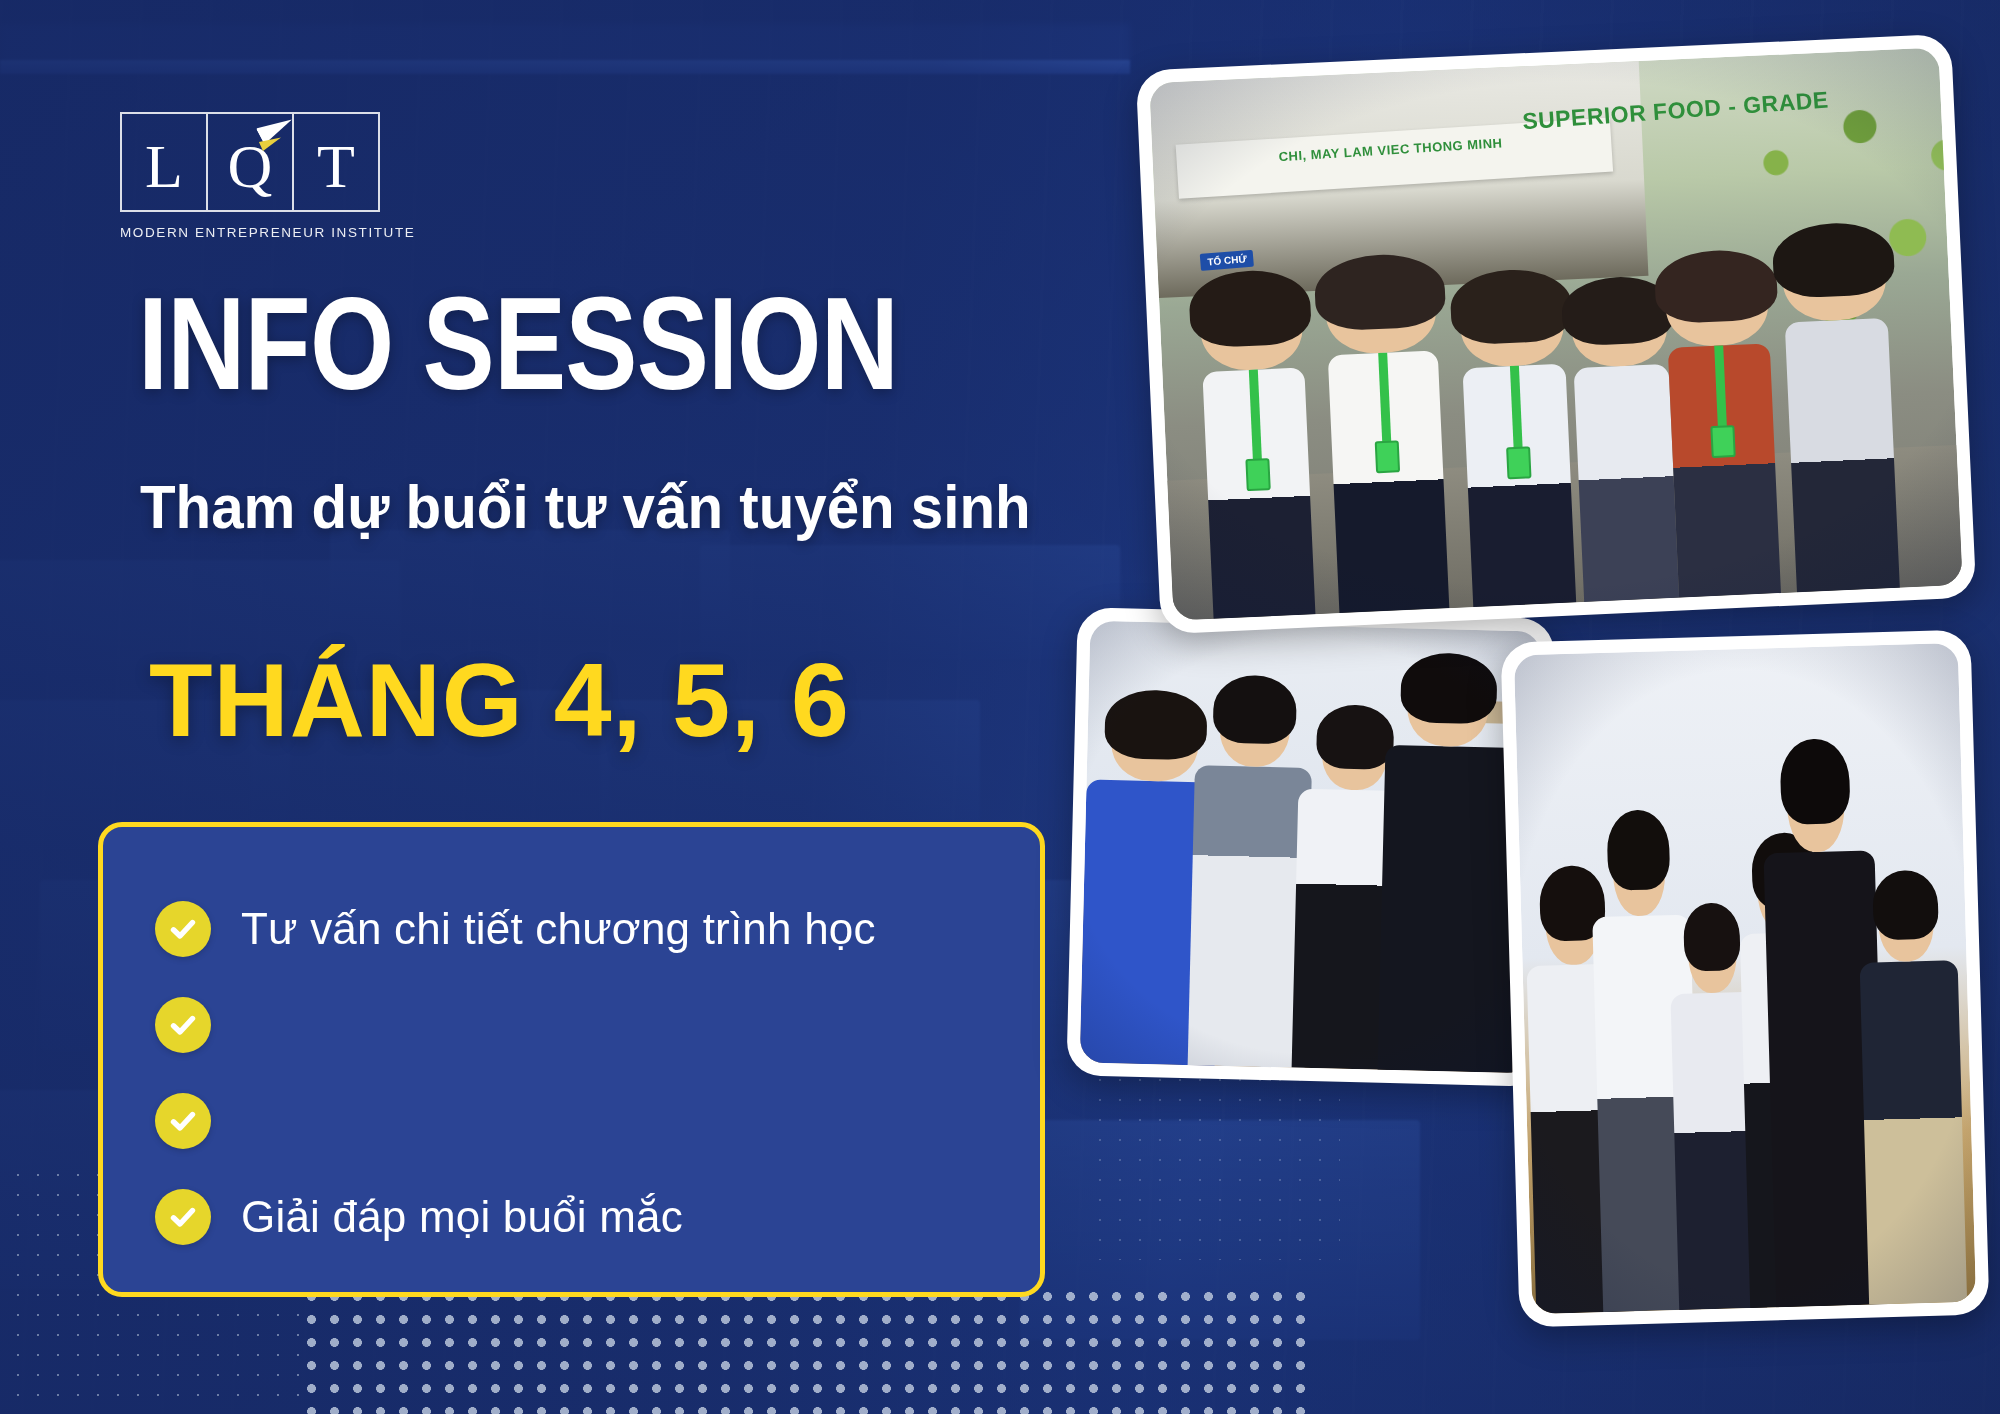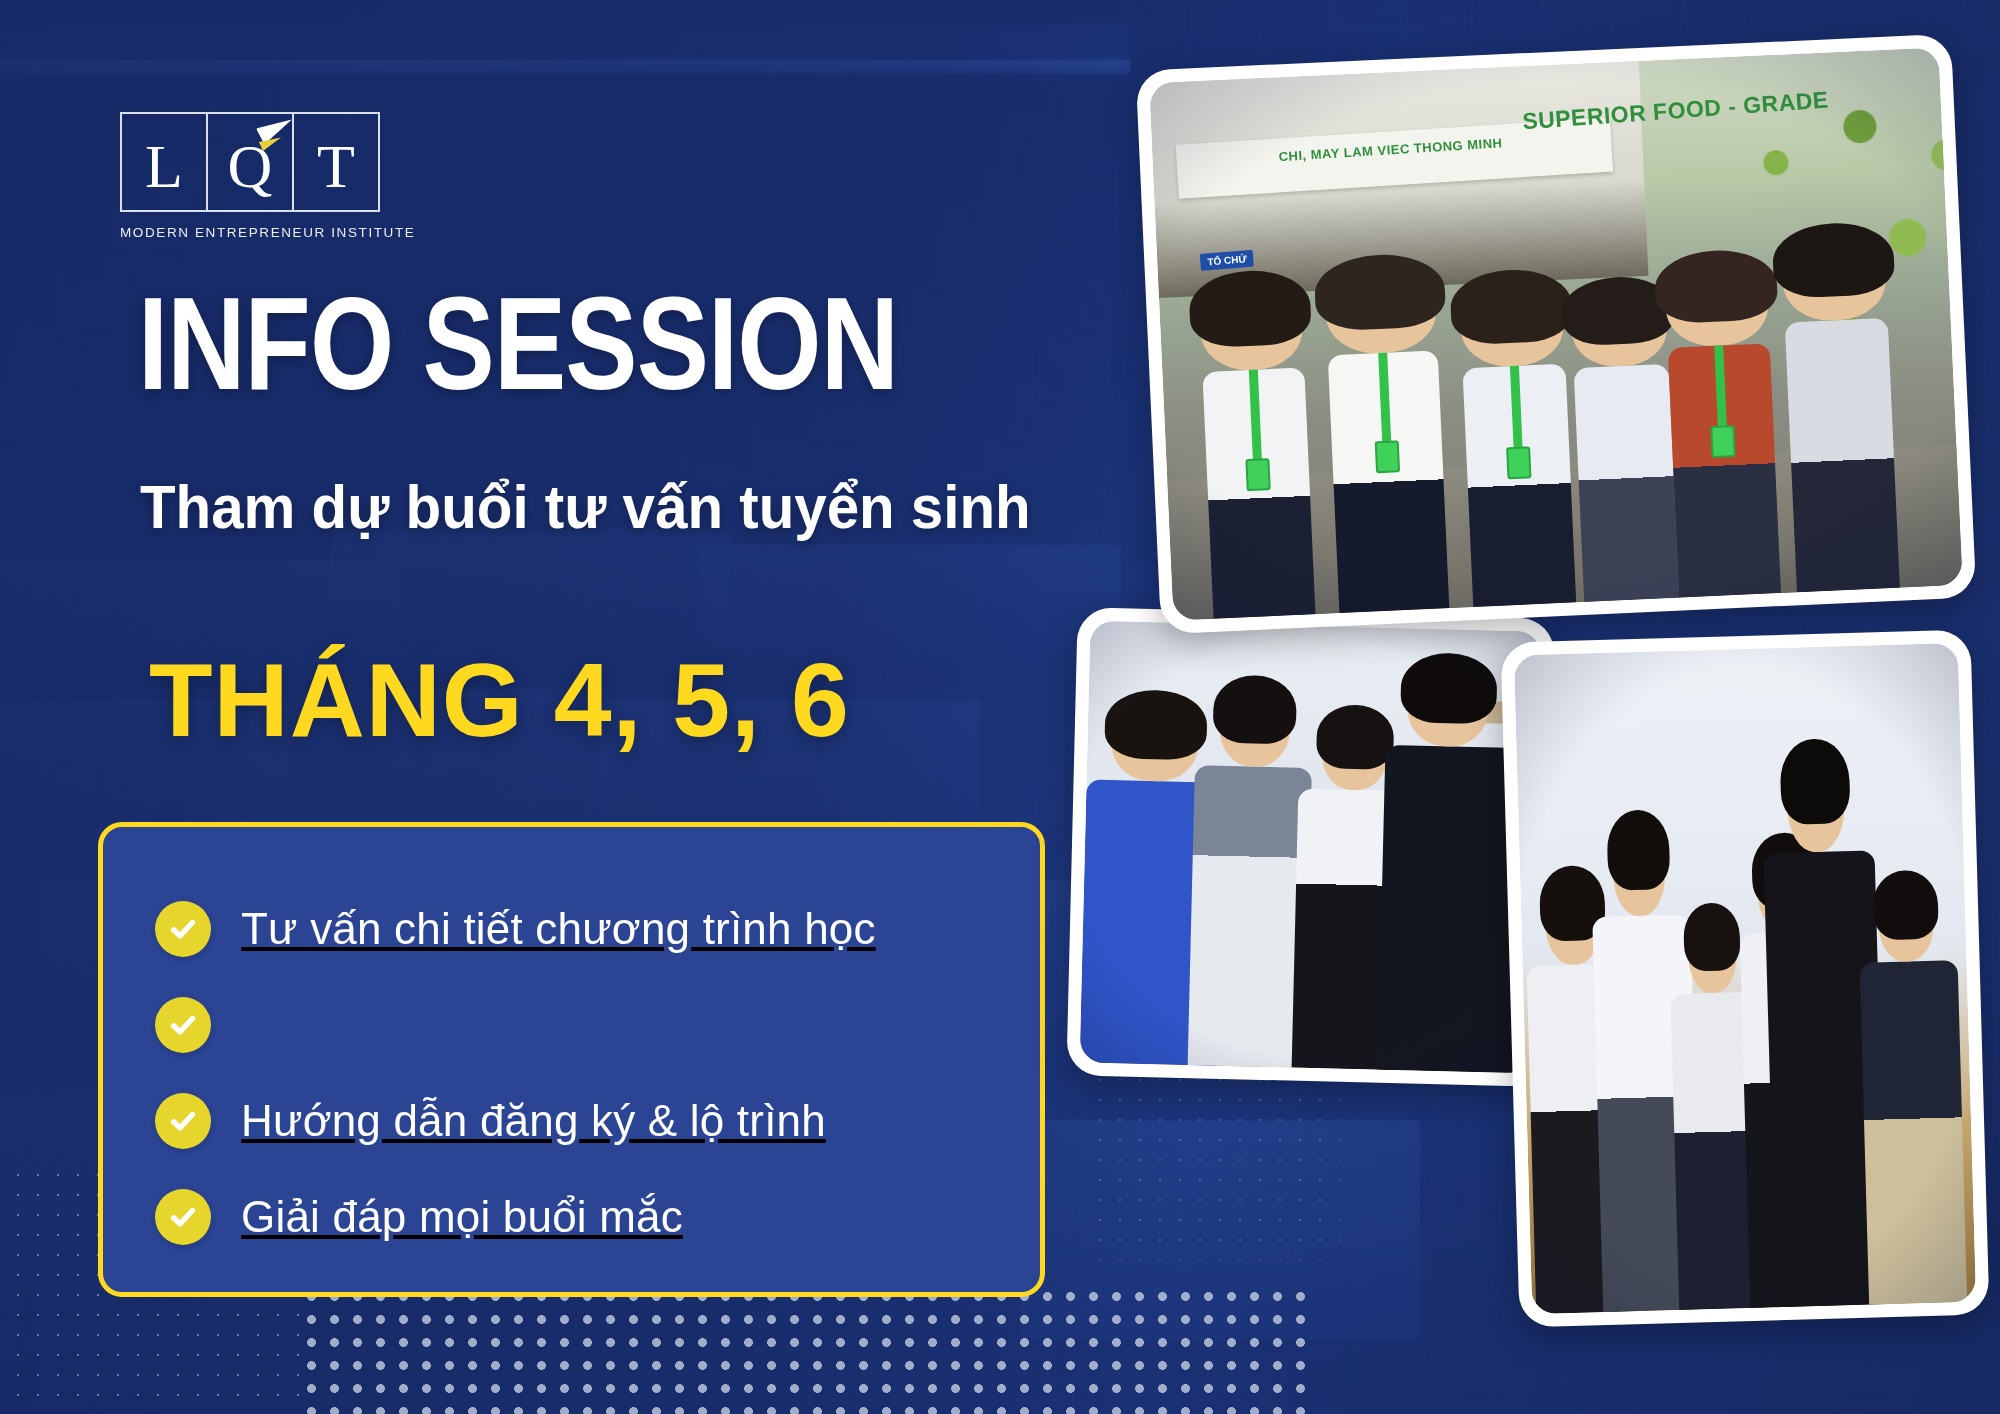--- a/index.html
+++ b/index.html
@@ -135,21 +135,20 @@
   }
 
   
   #benefits-box {
     position:absolute; left:98px; top:822px;
     width:947px; height:475px;
     background:#2B4494;
     border:5px solid #FFD91F;
     border-radius:24px;
     padding:54px 46px 0 52px;
-    text-decoration:underline;
   }
   .benefit-row {
     display:flex; align-items:center;
     height:96px;
   }
   .check-badge {
     width:56px; height:56px; min-width:56px;
     border-radius:50%;
     background:#E6D62B;
     display:flex; align-items:center; justify-content:center;
@@ -358,21 +357,20 @@
         </svg>
       </span>
     </div>
 
     <div class="benefit-row">
       <span class="check-badge">
         <svg width="34" height="34" viewBox="0 0 34 34" aria-hidden="true">
           <path d="M7.5 17.8 L14 24 L26.5 10.5" stroke="#ffffff" stroke-width="5.4" stroke-linecap="round" stroke-linejoin="round" fill="none"></path>
         </svg>
       </span>
-      <span class="benefit-text">Hướng dẫn đăng ký &amp; lộ trình</span>
     </div>
 
     <div class="benefit-row">
       <span class="check-badge">
         <svg width="34" height="34" viewBox="0 0 34 34" aria-hidden="true">
           <path d="M7.5 17.8 L14 24 L26.5 10.5" stroke="#ffffff" stroke-width="5.4" stroke-linecap="round" stroke-linejoin="round" fill="none"></path>
         </svg>
       </span>
       <span class="benefit-text">Giải đáp mọi buổi mắc</span>
     </div>

